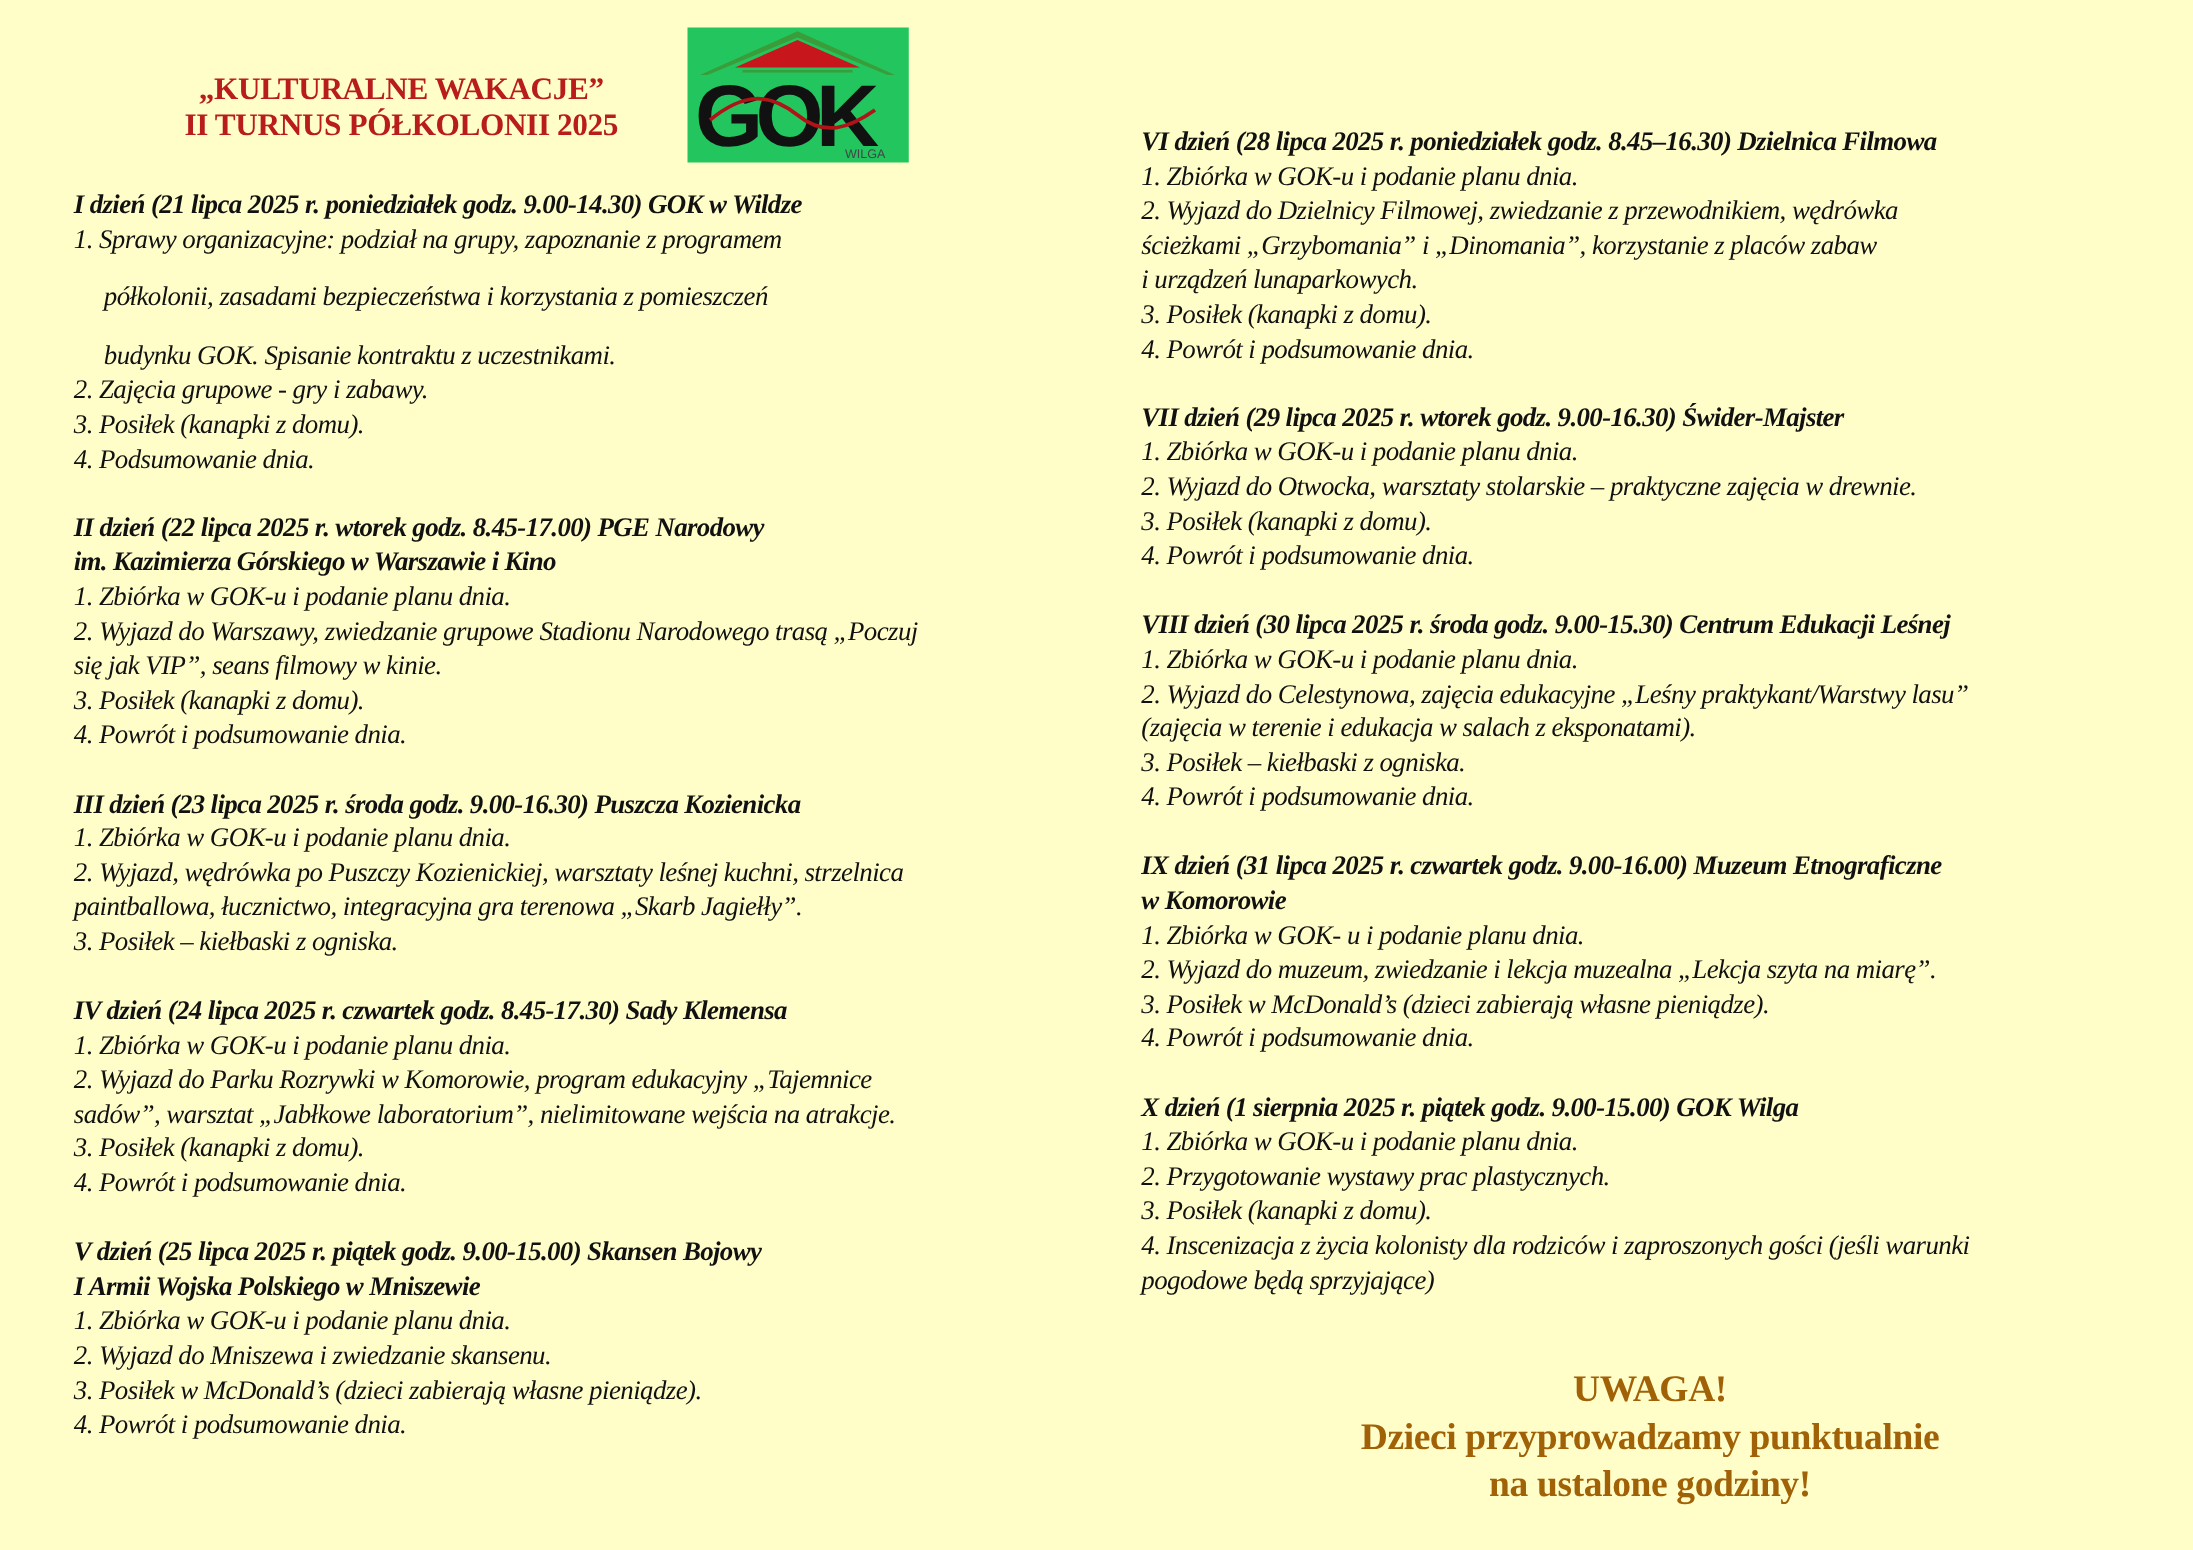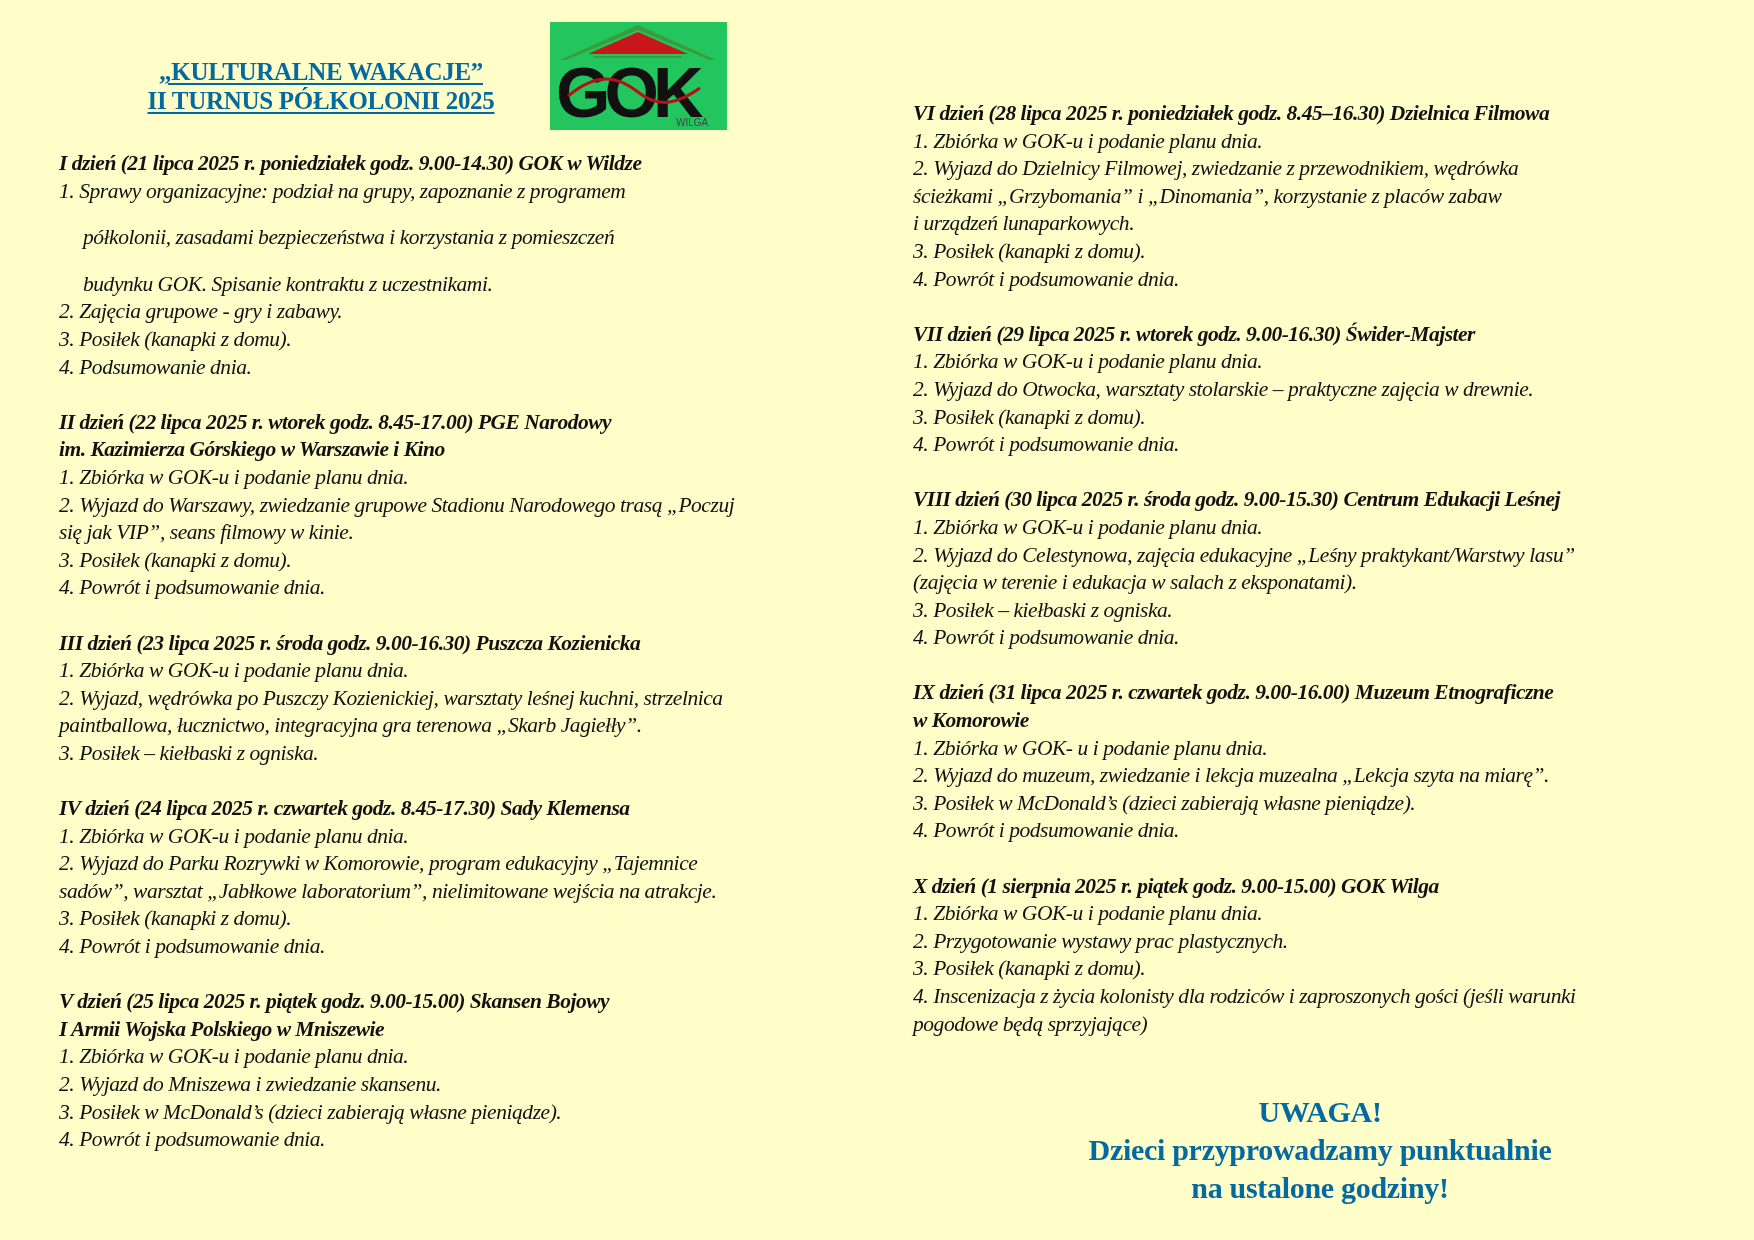--- a/index.html
+++ b/index.html
@@ -5,43 +5,43 @@
   html, body { margin: 0; padding: 0; }
   body {
     width: 1754px; height: 1240px; overflow: hidden;
     background: #fffdc8;
     font-family: "Liberation Serif", "DejaVu Serif", serif;
     color: #111;
     position: relative;
   }
   .title {
     position: absolute; left: 120px; top: 57px; width: 402px;
-    text-align: center; color: #0369a1; font-weight: bold;
-    font-size: 25px; line-height: 29px; text-decoration: underline;
+    text-align: center; color: #b91c1c; font-weight: bold;
+    font-size: 25px; line-height: 29px; 
     text-decoration-thickness: 2px; text-underline-offset: 3px;
   }
   .title div { white-space: nowrap; letter-spacing: -0.3px; }
   .logo {
     position: absolute; left: 550px; top: 22px; width: 177px; height: 108px;
     background: #22c55e;
   }
   .logo svg { display: block; }
   .col { position: absolute; width: 820px; }
   .col.left { left: 59px; top: 150px; }
   .col.right { left: 913px; top: 100px; width: 820px; }
   .day { margin-bottom: 27.6px; font-style: italic; }
   .line {
     font-size: 21.5px; line-height: 27.6px; white-space: nowrap;
     letter-spacing: -0.45px;
   }
   .heading { font-weight: bold; letter-spacing: -0.5px; }
   .indent { padding-left: 24px; margin-top: 19px; }
   .notice {
     position: absolute; left: 1020px; top: 1093px; width: 600px;
-    text-align: center; color: #0369a1; font-weight: bold;
+    text-align: center; color: #a16207; font-weight: bold;
     font-size: 30px; line-height: 38px;
   }
   .notice div { white-space: nowrap; letter-spacing: -0.3px; }
 </style>
 </head>
 <body>
 
 <div class="title">
   <div>„KULTURALNE WAKACJE”</div>
   <div> II TURNUS PÓŁKOLONII 2025</div>

